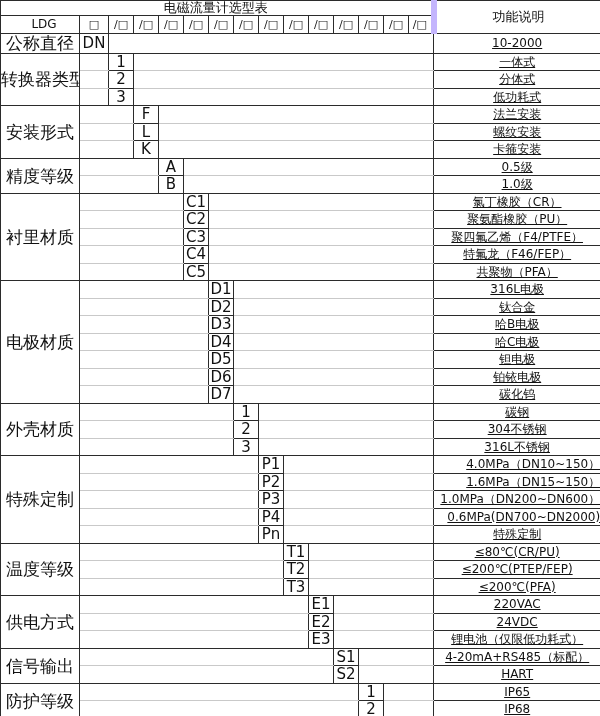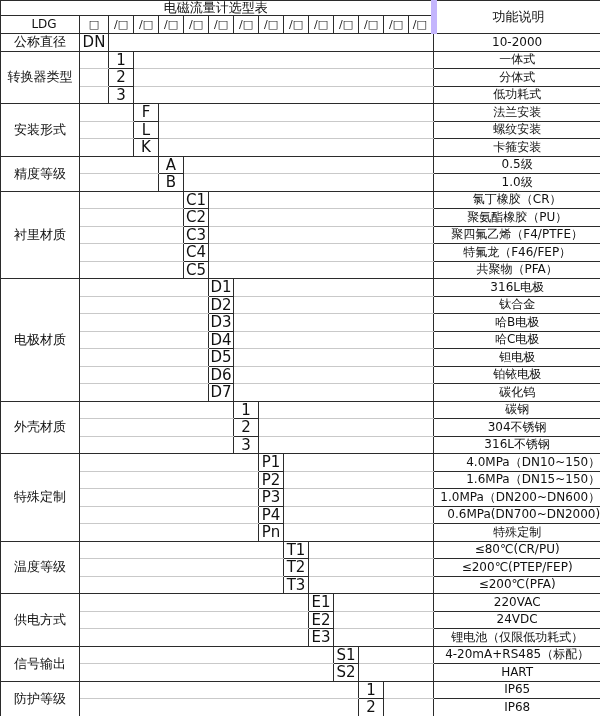--- a/index.html
+++ b/index.html
@@ -11,25 +11,25 @@
      vertical-align:middle;white-space:nowrap;overflow:hidden;}
   tr.title-row{height:15px;}
   tr.model-row{height:18px;}
   tr.data-row{height:16.1px;}
   tr.strip{height:8px;}
   td.title{font-size:13px;border-bottom:1px solid #2b2b2b;border-right:1px solid #2b2b2b;}
   td.fn-header{font-size:13px;border-left:6px solid #c4b5fd;border-bottom:1px solid #2b2b2b;}
   td.ldg{text-align:center;padding-left:8px;border:1px solid #2b2b2b;}
   td.box{border:1px solid #2b2b2b;font-size:11px;}
   td.label{border-left:1px solid #2b2b2b;border-right:1px solid #2b2b2b;
-           border-top:1px solid #2b2b2b;border-bottom:1px solid #2b2b2b;font-size:13px;}
+           border-top:1px solid #2b2b2b;border-bottom:1px solid #2b2b2b;font-size:17px;}
   td.code{border:1px solid #2b2b2b;font-size:15px;}
   td.mid{border-bottom:1px solid #c9c9c9;}
   tr.group-end td.mid{border-bottom:1px solid #2b2b2b;}
-  td.desc{border-left:1px solid #2b2b2b;border-bottom:1px solid #2b2b2b;font-size:12px;}
+  td.desc{border-left:1px solid #2b2b2b;border-bottom:1px solid #2b2b2b;font-size:12px;text-decoration:underline;}
   td.desc.left{text-align:right;padding-left:2px;}
   tr.strip td{border-bottom:1px solid #bdbdbd;}
   tr.strip td.tick{border-left:1px solid #c9c9c9;}
 </style>
 </head>
 <body>
 
 <table>
   <colgroup>
     <col style="width:79px">

